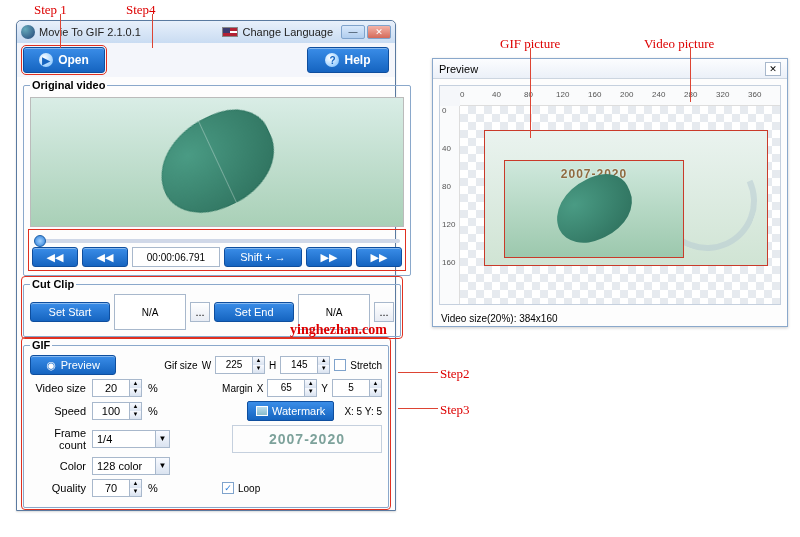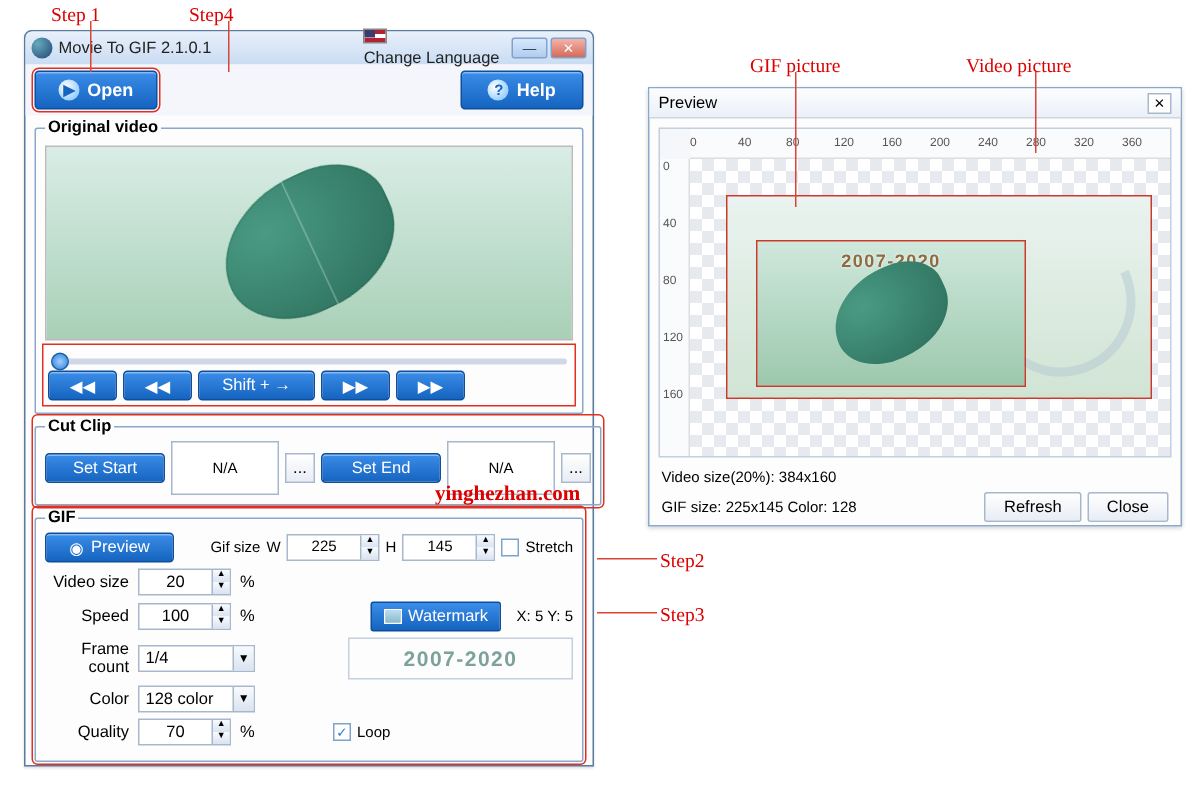--- a/index.html
+++ b/index.html
@@ -4,21 +4,21 @@
 <style>
   * { box-sizing: border-box; font-family: "Segoe UI", Tahoma, sans-serif; }
   body { margin: 0; background: #fff; width: 800px; height: 537px; overflow: hidden; position: relative; font-size: 11px; }
   .annot { position: absolute; color: #d00; font-size: 13px; font-family: Georgia, serif; pointer-events: none; z-index: 200; }
   .wm-overlay { position: absolute; color: #d00; font-family: Georgia, serif; font-size: 14px; font-weight: bold; z-index: 300; pointer-events: none; }
 
   .main-win { position: absolute; left: 16px; top: 20px; width: 380px; border: 1px solid #5a7aa0; border-radius: 5px 5px 0 0; background: #fdfdfd; box-shadow: 0 1px 2px rgba(0,0,0,.15); }
   .titlebar { height: 22px; background: linear-gradient(#e8f0fb,#c9dcf2); border-radius: 5px 5px 0 0; display: flex; align-items: center; padding: 0 4px; font-size: 11px; color: #222; }
   .titlebar .ico { width: 14px; height: 14px; background: radial-gradient(circle at 30% 30%,#6ab,#247); border-radius: 50%; margin-right: 4px; }
   .titlebar .spacer { flex: 1; }
-  .titlebar .lang { display: flex; align-items: flex-start; gap: 4px; flex-direction: column; }
+  .titlebar .lang { display: flex; align-items: center; gap: 4px; }
   .titlebar .flag { width: 16px; height: 10px; background: linear-gradient(#b22234 0%,#b22234 33%,#fff 33%,#fff 66%,#b22234 66%); border: .5px solid #888; position: relative; }
   .titlebar .flag::before { content:""; position:absolute; left:0; top:0; width:7px; height:5px; background:#3c3b6e; }
   .winctrls { display: flex; gap: 2px; margin-left: 8px; }
   .winctrls div { width: 24px; height: 14px; background: linear-gradient(#d8e8fb,#b0cdee); border: 1px solid #7fa3cc; border-radius: 2px; display:flex; align-items:center; justify-content:center; font-size:9px; color:#234; }
   .winctrls .x { background: linear-gradient(#f4b3a8,#d46a5a); color:#fff; }
 
   .toolbar { display: flex; gap: 6px; padding: 4px 6px; background: #f4f6fb; }
   .bluebtn { background: linear-gradient(#3a8de8,#1564c0); color: #fff; border: 1px solid #0e4e9e; border-radius: 3px; height: 26px; display: flex; align-items: center; justify-content: center; gap: 5px; font-size: 12px; font-weight: bold; cursor: pointer; box-shadow: inset 0 1px 0 rgba(255,255,255,.4); }
   .bluebtn.small { height: 20px; font-size: 11px; font-weight: normal; }
   .bluebtn .ic { width: 14px; height: 14px; border-radius: 50%; background: radial-gradient(circle at 35% 35%,#fff,#9cd0ff 70%); display:flex; align-items:center; justify-content:center; color:#1564c0; font-size:10px; font-weight:bold; }
@@ -39,21 +39,21 @@
   .transport { display: flex; gap: 4px; align-items: center; }
   .transport .bluebtn { flex: 0 0 auto; width: 46px; }
   .transport .time { flex: 0 0 88px; height: 20px; border: 1px solid #a8b8cc; background: #fff; display:flex; align-items:center; justify-content:center; font-size: 10px; }
   .transport .shift { width: 78px; }
 
   .cutrow { display: flex; gap: 4px; align-items: center; }
   .cutrow .bluebtn { width: 80px; }
   .cutrow .tf { width: 72px; height: 36px; border: 1px solid #a8b8cc; background: #fff; display:flex; align-items:center; justify-content:center; font-size:10px; }
   .cutrow .dots { width: 20px; height: 20px; border: 1px solid #a8b8cc; background: linear-gradient(#fff,#e8ecf4); display:flex; align-items:center; justify-content:center; cursor:pointer; }
   .lbl { text-align: right; }
-  .num { width: 62px; height: 18px; border: 1px solid #a8b8cc; background:#fff; display:flex; }
+  .num { width: 50px; height: 18px; border: 1px solid #a8b8cc; background:#fff; display:flex; }
   .num span { flex:1; text-align:center; line-height:16px; }
   .num .spin { width: 12px; display:flex; flex-direction:column; }
   .num .spin div { flex:1; border-left:1px solid #a8b8cc; background:linear-gradient(#f8faff,#dae3f0); font-size:6px; text-align:center; line-height:7px; cursor:pointer; }
   .combo { width: 78px; height: 18px; border:1px solid #a8b8cc; background:#fff; display:flex; }
   .combo span { flex:1; line-height:16px; padding-left:4px; }
   .combo .dd { width:14px; border-left:1px solid #a8b8cc; background:linear-gradient(#f8faff,#dae3f0); text-align:center; line-height:16px; font-size:8px; cursor:pointer; }
   .chk { width:12px; height:12px; border:1px solid #7fa3cc; background:#fff; display:inline-flex; align-items:center; justify-content:center; font-size:9px; color:#2d7dd8; cursor:pointer; vertical-align:middle; }
 
   .gifrow { display:flex; gap:6px; align-items:center; margin-bottom:4px; }
   .gifright { display:flex; gap:4px; align-items:center; font-size:10px; }
@@ -144,20 +144,21 @@
     <div class="video">
       <div class="leaf"></div>
     </div>
     <div class="red-box" style="padding:2px 2px; margin-top:4px;">
       <div class="track">
           <div class="thumb"></div>
         </div>
       <div class="transport">
         <div class="bluebtn small">◀◀</div>
         <div class="bluebtn small">◀◀</div>
+        <div class="time">00:00:06.791</div>
         <div class="bluebtn small shift">Shift + →</div>
         <div class="bluebtn small">▶▶</div>
         <div class="bluebtn small">▶▶</div>
       </div>
     </div>
   </fieldset>
 
   <fieldset class="red-box">
     <legend>Cut Clip</legend>
     <div class="cutrow">
@@ -204,20 +205,39 @@
     <div class="gifrow">
       <span class="lbl" style="width:56px;">Video size</span>
       <div class="num">
           <span>20</span>
           <div class="spin">
             <div>▲</div>
             <div>▼</div>
           </div>
         </div>
       <span>%</span>
+      <div class="gifright" style="margin-left:auto;">
+        <span class="lbl">Margin</span>
+        <span>X</span>
+        <div class="num">
+            <span>65</span>
+            <div class="spin">
+              <div>▲</div>
+              <div>▼</div>
+            </div>
+          </div>
+        <span>Y</span>
+        <div class="num">
+            <span>5</span>
+            <div class="spin">
+              <div>▲</div>
+              <div>▼</div>
+            </div>
+          </div>
+      </div>
     </div>
 
     <div class="gifrow">
       <span class="lbl" style="width:56px;">Speed</span>
       <div class="num">
           <span>100</span>
           <div class="spin">
             <div>▲</div>
             <div>▼</div>
           </div>
@@ -299,19 +319,13 @@
     <div class="checker"></div>
     <div class="frame-video">
       <div class="swirl"></div>
     </div>
     <div class="frame-gif">
       <div class="wmlabel">2007-2020</div>
       <div class="leaf"></div>
     </div>
   </div>
   <div class="pinfo">Video size(20%): 384x160</div>
-  <div class="pinfo">
-    <span>GIF size: 225x145   Color: 128</span>
-    <div class="spacer"></div>
-    <div class="pbtn">Refresh</div>
-    <div class="pbtn">Close</div>
-  </div>
 </div>
 
 </body></html>

